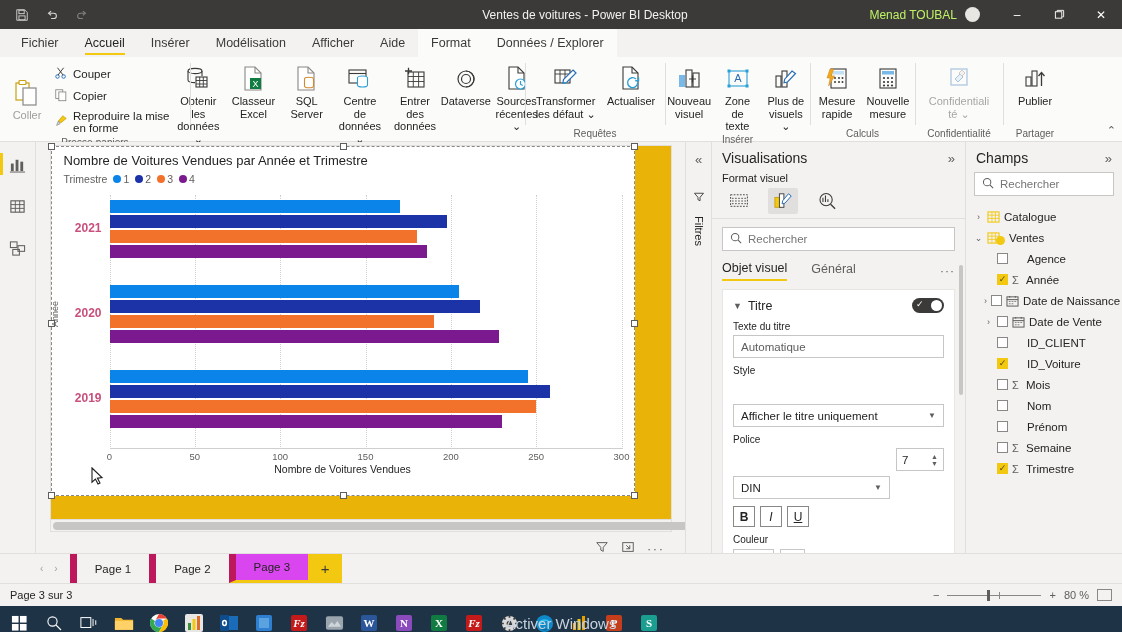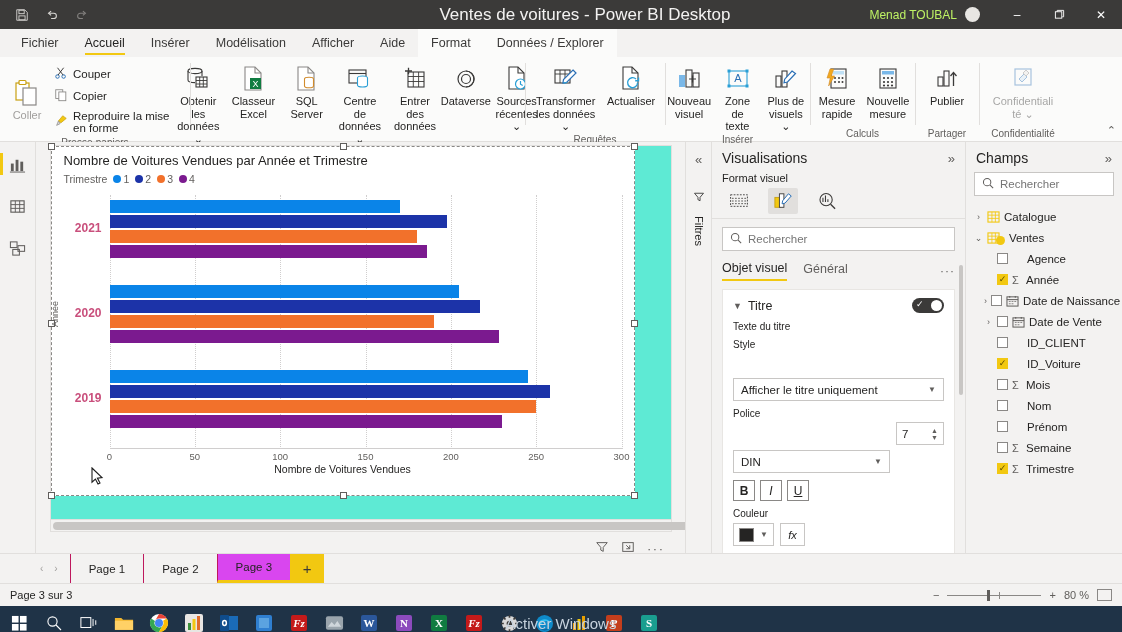--- a/index.html
+++ b/index.html
@@ -14,21 +14,21 @@
 
   
   .titlebar {
     height: 29px; background: #3b3a39; color: #fff;
     display: flex; align-items: center; position: relative;
   }
   .tb-icons { display: flex; align-items: center; gap: 14px; padding-left: 14px; }
   .tb-ico { width: 16px; height: 16px; opacity: .92; cursor: pointer; display:flex; align-items:center; justify-content:center;}
   .tb-title {
     position: absolute; left: 0; right: 0; text-align: center;
-    font-size: 17px; color: #f3f2f1; pointer-events: none; padding-left: 48px;
+    font-size: 12px; color: #f3f2f1; pointer-events: none; padding-left: 48px;
   }
   .tb-right {
     margin-left: auto; display: flex; align-items: center;
     gap: 0; height: 100%; z-index: 2;
   }
   .tb-user { font-size: 12px; color: #bef264; padding-right: 8px; }
   .tb-avatar {
     width: 15px; height: 15px; border-radius: 50%;
     background: #e8e6e3; margin-right: 16px;
   }
@@ -108,21 +108,21 @@
     width: 3px; background: #f2c811;
   }
 
   
   .canvas-wrap {
     flex: 1; background: #f3f2f1; position: relative;
     overflow: hidden; display: flex; justify-content: center;
     padding-top: 4px;
   }
   .canvas {
-    width: 620px; height: 385px; background: #5eead4;
+    width: 620px; height: 385px; background: #eab308;
     position: relative; box-shadow: 0 0 0 1px #e1dfdd;
   }
   .visual-frame {
     position: absolute; left: 0; top: 0; width: 584px; height: 350px;
     border: 1px dashed #8a8886; background: #fff;
   }
   .vhandle {
     position: absolute; width: 7px; height: 7px; background: #fff;
     border: 1px solid #605e5c;
   }
@@ -216,21 +216,21 @@
   .search-box {
     display: flex; align-items: center; gap: 6px; background: #fff;
     border: 1px solid #c8c6c4; height: 24px; padding: 0 7px; width: 100%;
   }
   .search-box input {
     border: none; outline: none; font-size: 11.5px; flex: 1;
     font-family: "Liberation Sans", sans-serif; color: #252423;
     background: transparent;
   }
   .obj-tabs {
-    display: flex; align-items: center; gap: 16px; margin-top: 10px;
+    display: flex; align-items: center; gap: 24px; margin-top: 10px;
     position: relative;
   }
   .obj-tab { font-size: 12.5px; color: #605e5c; cursor: pointer; padding-bottom: 4px; }
   .obj-tab.active { color: #252423; border-bottom: 2px solid #f2c811; }
   .obj-dots { margin-left: auto; color: #605e5c; cursor: pointer; letter-spacing:1px;}
   .card {
     background: #fff; margin-top: 8px; padding: 8px 10px 12px;
     border: 1px solid #e8e6e3;
   }
   .card-head {
@@ -315,21 +315,21 @@
     height: 30px; background: #f3f2f1; display: flex; align-items: stretch;
     border-top: 1px solid #e1dfdd;
   }
   .pg-nav {
     display: flex; align-items: center; gap: 3px; padding: 0 8px 0 36px;
     color: #a19f9d; font-size: 10px;
   }
   .pg-nav span { cursor: pointer; padding: 0 4px; }
   .ptab {
     display: flex; align-items: center; padding: 0 18px; font-size: 11.5px;
-    color: #252423; cursor: pointer; border-left: 1px solid #be185d;
+    color: #252423; cursor: pointer; border-left: 7px solid #be185d;
   }
   .ptab.active { background: #d946ef; border-bottom: 3px solid #f2c811; }
   .ptab-add {
     width: 34px; background: #f2c811; display: flex; align-items: center;
     justify-content: center; font-size: 15px; color: #3b3a39; cursor: pointer;
   }
   .statusbar {
     height: 23px; background: #f3f2f1; border-top: 1px solid #e1dfdd;
     display: flex; align-items: center; padding: 0 10px;
     font-size: 11px; color: #252423;
@@ -546,21 +546,21 @@
     <div class="rg-items">
       <div class="rbtn">
         <span class="ico">
           <svg width="26" height="24" viewBox="0 0 26 24">
               <rect x="2" y="3" width="15" height="13" fill="none" stroke="#3b3a39" stroke-width="1.1"></rect>
               <path d="M2 7h15M7 3v13M12 3v13" stroke="#3b3a39" stroke-width=".9"></path>
               <path d="M20 3l3 3-9.5 9.5-3.6.6.6-3.6z" fill="#fff" stroke="#2a6fb5" stroke-width="1.2"></path>
               <path d="M10.5 16.1l3.6-.6" stroke="#2a9fd6" stroke-width="1.2"></path>
             </svg>
         </span>
-        <span class="lbl">Transformer les données ⌄</span>
+        <span class="lbl">Transformer les défaut ⌄</span>
       </div>
       <div class="rbtn">
         <span class="ico">
           <svg width="24" height="26" viewBox="0 0 24 26">
               <path d="M4 1h9l6 6v16H4z" fill="#fff" stroke="#3b3a39" stroke-width="1.1"></path>
               <path d="M13 1v6h6" fill="none" stroke="#3b3a39" stroke-width="1.1"></path>
               <path d="M17 13a5 5 0 1 0 1.6 3.8" fill="none" stroke="#2a9fd6" stroke-width="1.4"></path>
               <path d="M19.5 11.5v3.3h-3.3" fill="none" stroke="#2a9fd6" stroke-width="1.4"></path>
             </svg>
         </span>
@@ -643,51 +643,51 @@
               <circle cx="11" cy="18.5" r="1.1" fill="#3b3a39"></circle>
               <circle cx="15" cy="18.5" r="1.1" fill="#3b3a39"></circle>
             </svg>
         </span>
         <span class="lbl">Nouvelle mesure</span>
       </div>
     </div>
     <div class="rg-label">Calculs</div>
   </div>
 
+  <div class="rgroup" style="width:88px;">
+    <div class="rg-items">
+      <div class="rbtn disabled">
+        <span class="ico">
+          <svg width="26" height="26" viewBox="0 0 26 26">
+              <rect x="5" y="3" width="16" height="16" fill="none" stroke="#2a6fb5" stroke-width="1.2"></rect>
+              <path d="M9 13l5-5 3 3-5 5z" fill="#cfe3f5" stroke="#2a6fb5" stroke-width="1"></path>
+              <path d="M13 7l3-3 3 3-3 3z" fill="#e8e6e3" stroke="#8a8886" stroke-width="1"></path>
+            </svg>
+        </span>
+        <span class="lbl">Confidentialité ⌄</span>
+      </div>
+    </div>
+    <div class="rg-label">Confidentialité</div>
+  </div>
+
   <div class="rgroup" style="width:64px;">
     <div class="rg-items">
       <div class="rbtn">
         <span class="ico">
           <svg width="26" height="24" viewBox="0 0 26 24">
               <rect x="4" y="10" width="5" height="9" fill="none" stroke="#3b3a39" stroke-width="1.1"></rect>
               <rect x="10" y="4" width="5" height="15" fill="none" stroke="#3b3a39" stroke-width="1.1"></rect>
               <path d="M19.5 19V6" stroke="#3b3a39" stroke-width="1.3"></path>
               <path d="M16.5 9l3-3.5 3 3.5" fill="none" stroke="#3b3a39" stroke-width="1.3"></path>
             </svg>
         </span>
         <span class="lbl">Publier</span>
       </div>
     </div>
     <div class="rg-label">Partager</div>
-  </div>
-
-  <div class="rgroup" style="width:88px;">
-    <div class="rg-items">
-      <div class="rbtn disabled">
-        <span class="ico">
-          <svg width="26" height="26" viewBox="0 0 26 26">
-              <rect x="5" y="3" width="16" height="16" fill="none" stroke="#2a6fb5" stroke-width="1.2"></rect>
-              <path d="M9 13l5-5 3 3-5 5z" fill="#cfe3f5" stroke="#2a6fb5" stroke-width="1"></path>
-              <path d="M13 7l3-3 3 3-3 3z" fill="#e8e6e3" stroke="#8a8886" stroke-width="1"></path>
-            </svg>
-        </span>
-        <span class="lbl">Confidentialité ⌄</span>
-      </div>
-    </div>
-    <div class="rg-label">Confidentialité</div>
   </div>
 
   <div class="ribbon-collapse">⌃</div>
 </div>
 
 <div class="main">
 
   <div class="leftrail">
     <div class="lr-item active">
       <svg width="17" height="17" viewBox="0 0 18 18">
@@ -872,20 +872,21 @@
             <span style="font-size:9px;color:#605e5c;">▼</span>
             <span>Titre</span>
           </span>
           <span class="toggle">
             <span class="chk">✓</span>
             <span class="knob"></span>
           </span>
         </div>
 
         <div class="fld-label">Texte du titre</div>
+        <div class="fld">Automatique</div>
 
         <div class="fld-label">Style</div>
         <div class="fld sel">
           <span>Afficher le titre uniquement</span>
           <span style="font-size:8px;color:#605e5c;">▼</span>
         </div>
 
         <div class="fld-label">Police</div>
         <div class="row2">
           <div class="fld sel" style="flex:1;">

